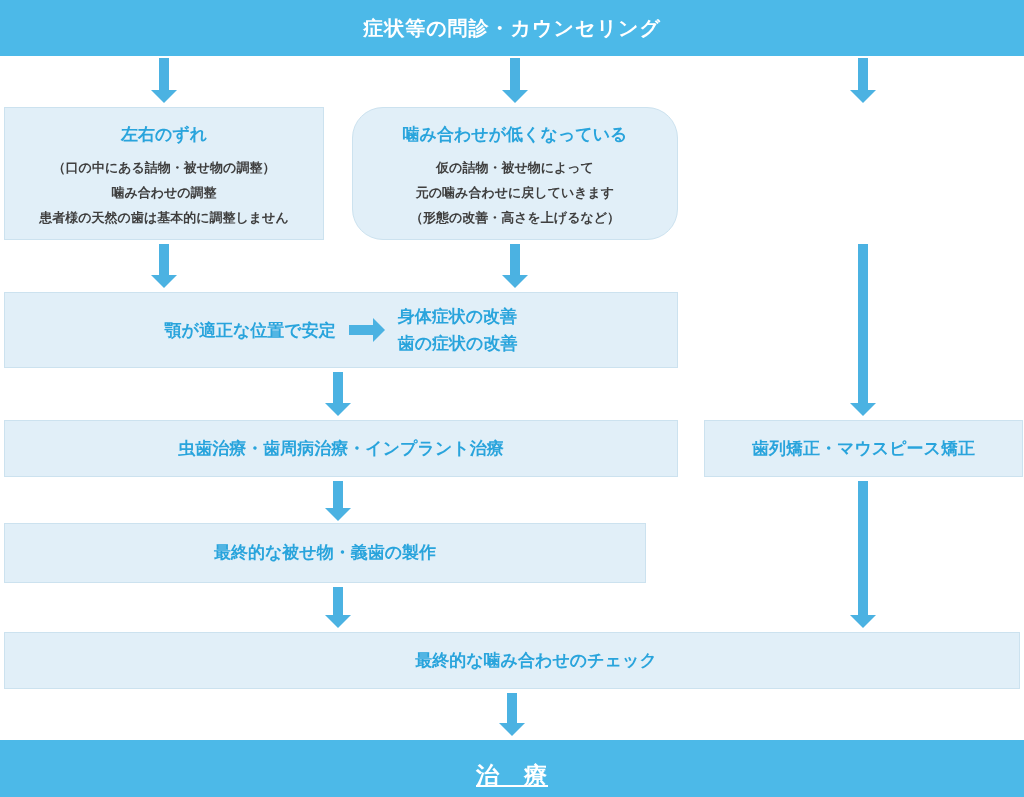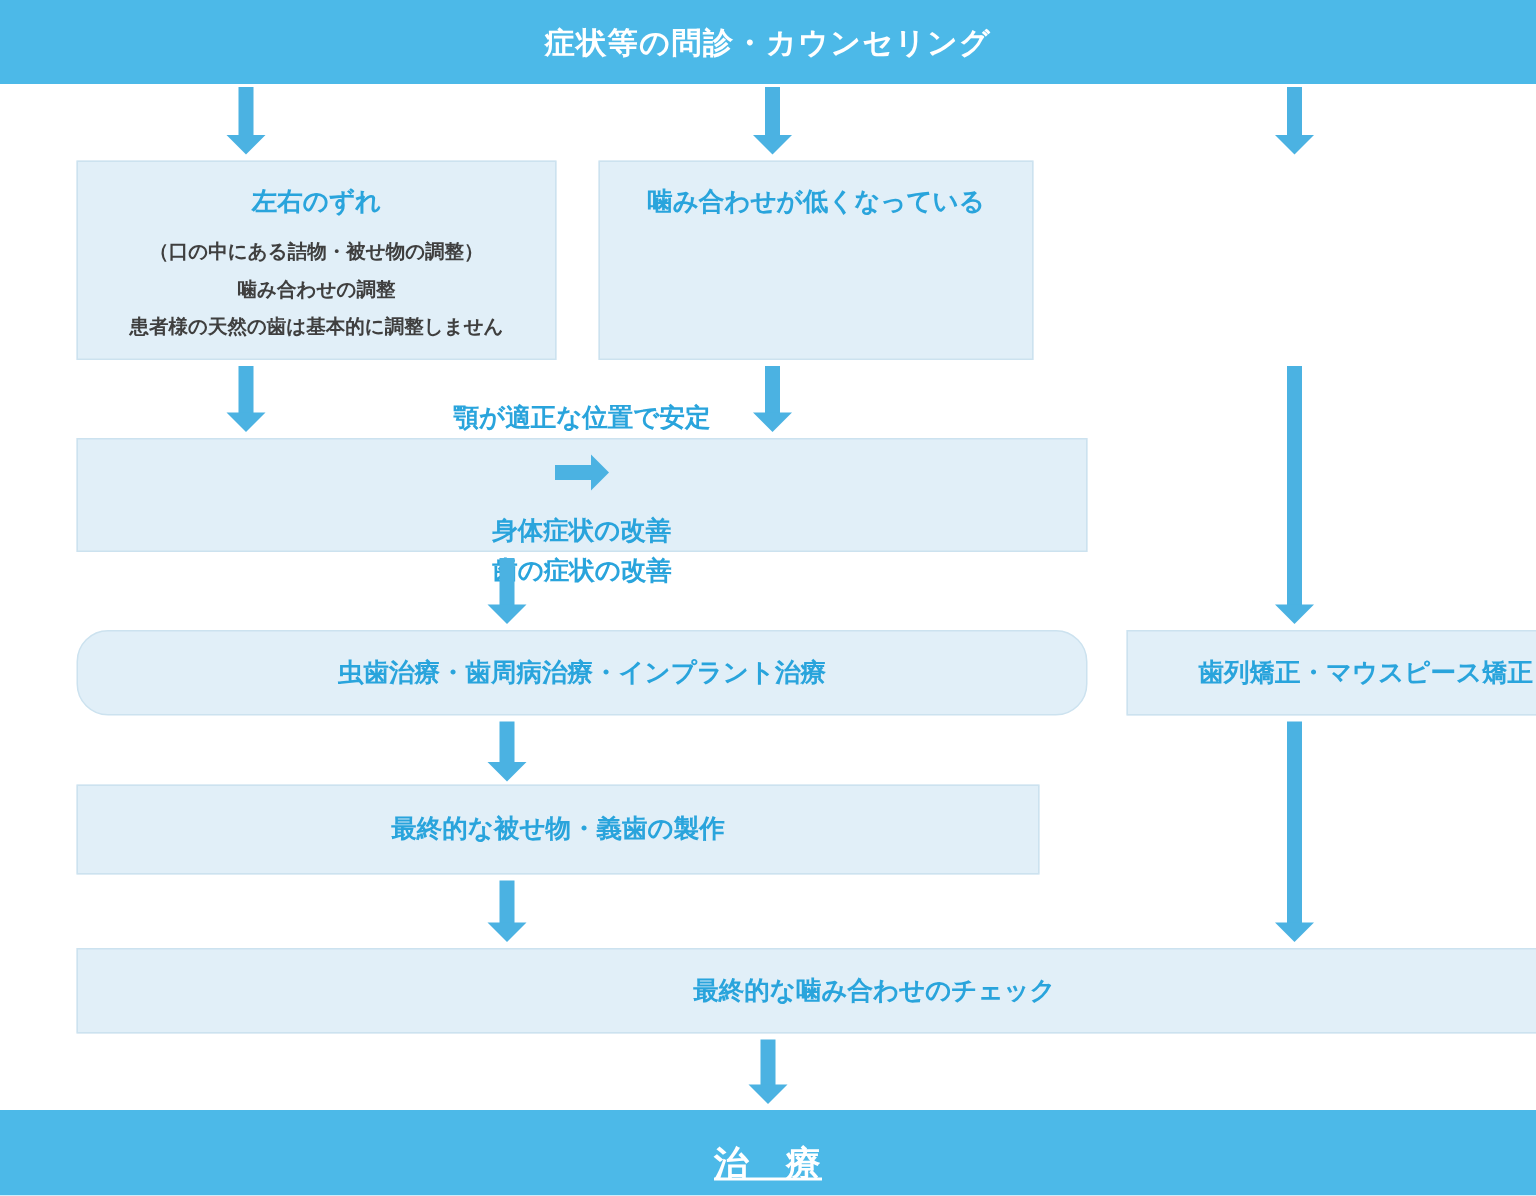--- a/index.html
+++ b/index.html
@@ -15,32 +15,32 @@
   html,body{background:#fff;}
   body{font-family:"Liberation Sans","DejaVu Sans",sans-serif;}
   .stage{position:relative;width:1024px;height:797px;background:#fff;overflow:hidden;}
 
   .banner{position:absolute;left:0;width:1024px;background:var(--banner);color:var(--banner-text);
     display:flex;align-items:center;justify-content:center;font-weight:bold;font-size:20px;letter-spacing:1px;}
   .banner-top{top:0;height:56px;}
   .banner-bottom{top:740px;height:70px;font-size:23px;text-decoration:underline;}
 
   .box{position:absolute;background:var(--box-bg);border:1px solid var(--box-border);
-    display:flex;flex-direction:column;align-items:center;margin-left:47px;}
+    display:flex;flex-direction:column;align-items:center;}
   .box-title{color:var(--heading-text);font-weight:bold;font-size:17px;text-align:center;line-height:22px;}
   .box-body{color:var(--body-text);font-size:13px;font-weight:bold;line-height:25px;text-align:center;}
 
   .branch{top:107px;height:133px;padding-top:16px;}
   .branch .box-body{margin-top:9px;}
   .branch-3 .box-body{margin-top:21px;}
 
   .step{justify-content:center;}
   .step .box-title{font-size:17px;}
 
-  .widebox{left:4px;top:292px;width:674px;height:76px;flex-direction:column;justify-content:center;gap:13px;}
+  .widebox{left:4px;top:292px;width:674px;height:76px;flex-direction:row;justify-content:center;gap:13px;}
   .wide-label{color:var(--heading-text);font-weight:bold;font-size:17px;}
   .wide-result{color:var(--heading-text);font-weight:bold;font-size:17px;line-height:27px;text-align:left;}
 
   .varrow{position:absolute;width:26px;}
   .varrow .stem{position:absolute;left:8px;top:0;bottom:12px;width:10px;background:var(--arrow);}
   .varrow .head{position:absolute;left:0;bottom:0;width:0;height:0;
     border-left:13px solid transparent;border-right:13px solid transparent;border-top:13px solid var(--arrow);}
 
   .harrow{position:relative;width:36px;height:24px;flex:0 0 auto;}
   .harrow .stem{position:absolute;top:7px;left:0;right:11px;height:10px;background:var(--arrow);}
@@ -71,22 +71,27 @@
 
   <div class="box branch" style="left:4px;width:320px;">
     <div class="box-title">左右のずれ</div>
     <div class="box-body">
       <div>（口の中にある詰物・被せ物の調整）</div>
       <div>噛み合わせの調整</div>
       <div>患者様の天然の歯は基本的に調整しません</div>
     </div>
   </div>
 
-  <div class="box branch" style="left:352px;width:290px;">
+  <div class="box branch" style="left:352px;width:326px;border-radius:31px;">
     <div class="box-title">噛み合わせが低くなっている</div>
+    <div class="box-body">
+      <div>仮の詰物・被せ物によって</div>
+      <div>元の噛み合わせに戻していきます</div>
+      <div>（形態の改善・高さを上げるなど）</div>
+    </div>
   </div>
 
 
   <div class="varrow" style="left:151px;top:244px;height:44px;">
     <div class="stem"></div>
     <div class="head"></div>
   </div>
   <div class="varrow" style="left:502px;top:244px;height:44px;">
     <div class="stem"></div>
     <div class="head"></div>
@@ -107,21 +112,21 @@
       <div>身体症状の改善</div>
       <div>歯の症状の改善</div>
     </div>
   </div>
 
   <div class="varrow" style="left:325px;top:372px;height:44px;">
     <div class="stem"></div>
     <div class="head"></div>
   </div>
 
-  <div class="box step" style="left:4px;top:420px;width:674px;height:57px;border-radius:21px;">
+  <div class="box step" style="left:4px;top:420px;width:674px;height:57px;">
     <div class="box-title">虫歯治療・歯周病治療・インプラント治療</div>
   </div>
   <div class="box step" style="left:704px;top:420px;width:319px;height:57px;">
     <div class="box-title">歯列矯正・マウスピース矯正</div>
   </div>
 
   <div class="varrow" style="left:325px;top:481px;height:40px;">
     <div class="stem"></div>
     <div class="head"></div>
   </div>

